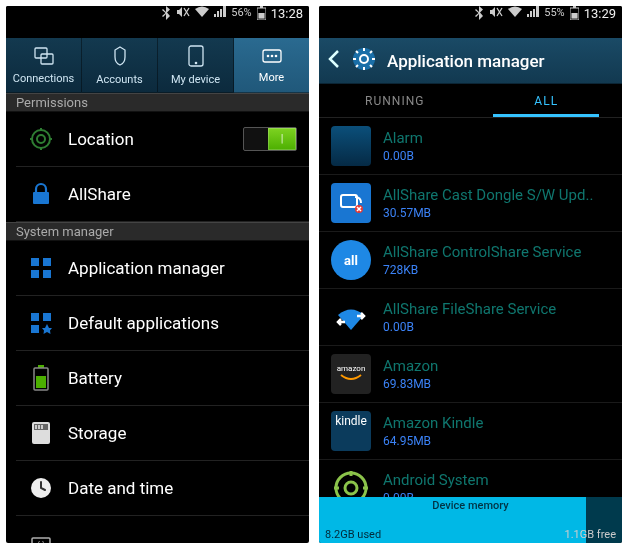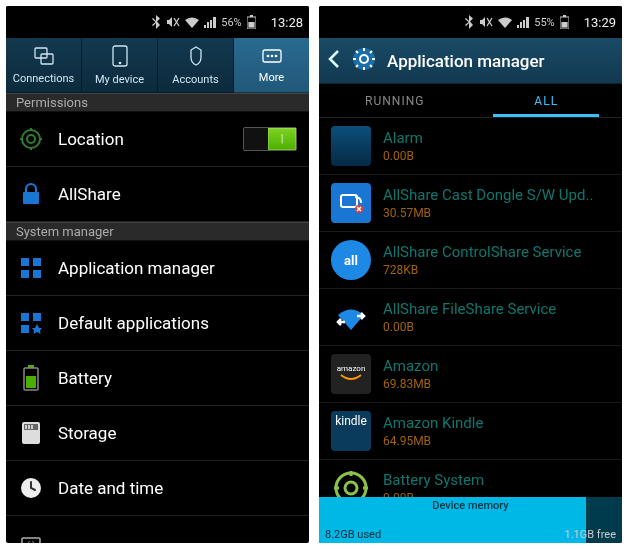--- a/index.html
+++ b/index.html
@@ -15,32 +15,31 @@
   .phone {
     width: 303px;
     height: 537px;
     background: #000;
     color: #fff;
     position: relative;
     overflow: hidden;
     border-radius: 2px;
   }
   .status-bar {
-    height: 20px;
+    height: 32px;
     background: #000;
     display: flex;
     justify-content: flex-end;
-    align-items: center;
     gap: 5px;
-    padding: 16px 6px;
+    padding: 0 6px;
     font-size: 12px;
     color: #ccc;
   }
   .status-bar .pct { font-size: 11px; }
-  .status-bar .clock { font-size: 13px; color: #eee; margin-left: 10px; }
+  .status-bar .clock { font-size: 13px; color: #eee; margin-left: 0; }
   .status-bar svg { flex-shrink: 0; }
 
   
   .tabs {
     display: flex;
     height: 55px;
     background: #0a2436;
   }
   .tab {
     flex: 1;
@@ -71,20 +70,21 @@
   }
 
   .row {
     display: flex;
     align-items: center;
     gap: 14px;
     padding: 14px 12px;
     border-bottom: 1px solid #222;
     font-size: 17px;
     color: #fff;
+    margin-left: 10px;
   }
   .row .icon-slot {
     width: 26px;
     height: 26px;
     display: flex;
     align-items: center;
     justify-content: center;
     flex-shrink: 0;
   }
 
@@ -174,21 +174,21 @@
     border-radius: 4px;
     display: flex;
     align-items: center;
     justify-content: center;
     font-size: 10px;
     color: #fff;
     overflow: hidden;
   }
   .app-row .app-text { display: flex; flex-direction: column; gap: 2px; overflow: hidden; }
   .app-row .app-name { font-size: 15px; color: #0f766e; white-space: nowrap; overflow: hidden; text-overflow: ellipsis; }
-  .app-row .app-size { font-size: 12px; color: #a16207; }
+  .app-row .app-size { font-size: 12px; color: #3b82f6; }
 
   .storage-bar {
     position: absolute;
     bottom: 0;
     left: 0;
     right: 0;
     height: 46px;
     background: linear-gradient(90deg, #00b8e6 0%, #00b8e6 88%, #003a4d 88%, #003a4d 100%);
     color: #002a3a;
     font-size: 11px;
@@ -237,31 +237,31 @@
 
   <div class="tabs">
     <div class="tab">
       <svg width="22" height="20" viewBox="0 0 22 20">
           <rect x="2" y="2" width="12" height="10" rx="1" fill="none" stroke="#cfe5f2" stroke-width="1.3"></rect>
           <rect x="8" y="8" width="12" height="10" rx="1" fill="none" stroke="#cfe5f2" stroke-width="1.3"></rect>
         </svg>
       <span>Connections</span>
     </div>
     <div class="tab">
+      <svg width="18" height="22" viewBox="0 0 18 22">
+          <path d="M9 2 L14 5 L14 12 Q14 18 9 20 Q4 18 4 12 L4 5 Z" fill="none" stroke="#cfe5f2" stroke-width="1.3"></path>
+        </svg>
+      <span>Accounts</span>
+    </div>
+    <div class="tab">
       <svg width="16" height="22" viewBox="0 0 16 22">
           <rect x="1" y="1" width="14" height="20" rx="2" fill="none" stroke="#cfe5f2" stroke-width="1.3"></rect>
           <circle cx="8" cy="18" r="1.3" fill="#cfe5f2"></circle>
         </svg>
       <span>My device</span>
-    </div>
-    <div class="tab">
-      <svg width="18" height="22" viewBox="0 0 18 22">
-          <path d="M9 2 L14 5 L14 12 Q14 18 9 20 Q4 18 4 12 L4 5 Z" fill="none" stroke="#cfe5f2" stroke-width="1.3"></path>
-        </svg>
-      <span>Accounts</span>
     </div>
     <div class="tab active">
       <svg width="24" height="18" viewBox="0 0 24 18">
           <rect x="3" y="3" width="18" height="12" rx="2" fill="none" stroke="#fff" stroke-width="1.3"></rect>
           <circle cx="8" cy="9" r="1.3" fill="#fff"></circle>
           <circle cx="12" cy="9" r="1.3" fill="#fff"></circle>
           <circle cx="16" cy="9" r="1.3" fill="#fff"></circle>
         </svg>
       <span>More</span>
     </div>
@@ -477,21 +477,21 @@
       <div class="app-icon">
         <svg width="36" height="36" viewBox="0 0 36 36">
             <circle cx="18" cy="18" r="15" fill="none" stroke="#8bc34a" stroke-width="3"></circle>
             <circle cx="18" cy="18" r="6" fill="none" stroke="#8bc34a" stroke-width="3"></circle>
             <g stroke="#8bc34a" stroke-width="3">
               <path d="M18 1v5M18 30v5M1 18h5M30 18h5"></path>
             </g>
           </svg>
       </div>
       <div class="app-text">
-        <span class="app-name">Battery System</span>
+        <span class="app-name">Android System</span>
         <span class="app-size">0.00B</span>
       </div>
     </div>
     <div class="app-row" style="padding-bottom:2px">
       <div class="app-icon" style="height:20px">
         <svg width="36" height="20" viewBox="0 0 36 20">
             <path d="M10 20 Q10 6 18 6 Q26 6 26 20" fill="#8bc34a"></path>
             <path d="M12 6 L9 1 M24 6 L27 1" stroke="#d32f2f" stroke-width="2"></path>
           </svg>
       </div>

